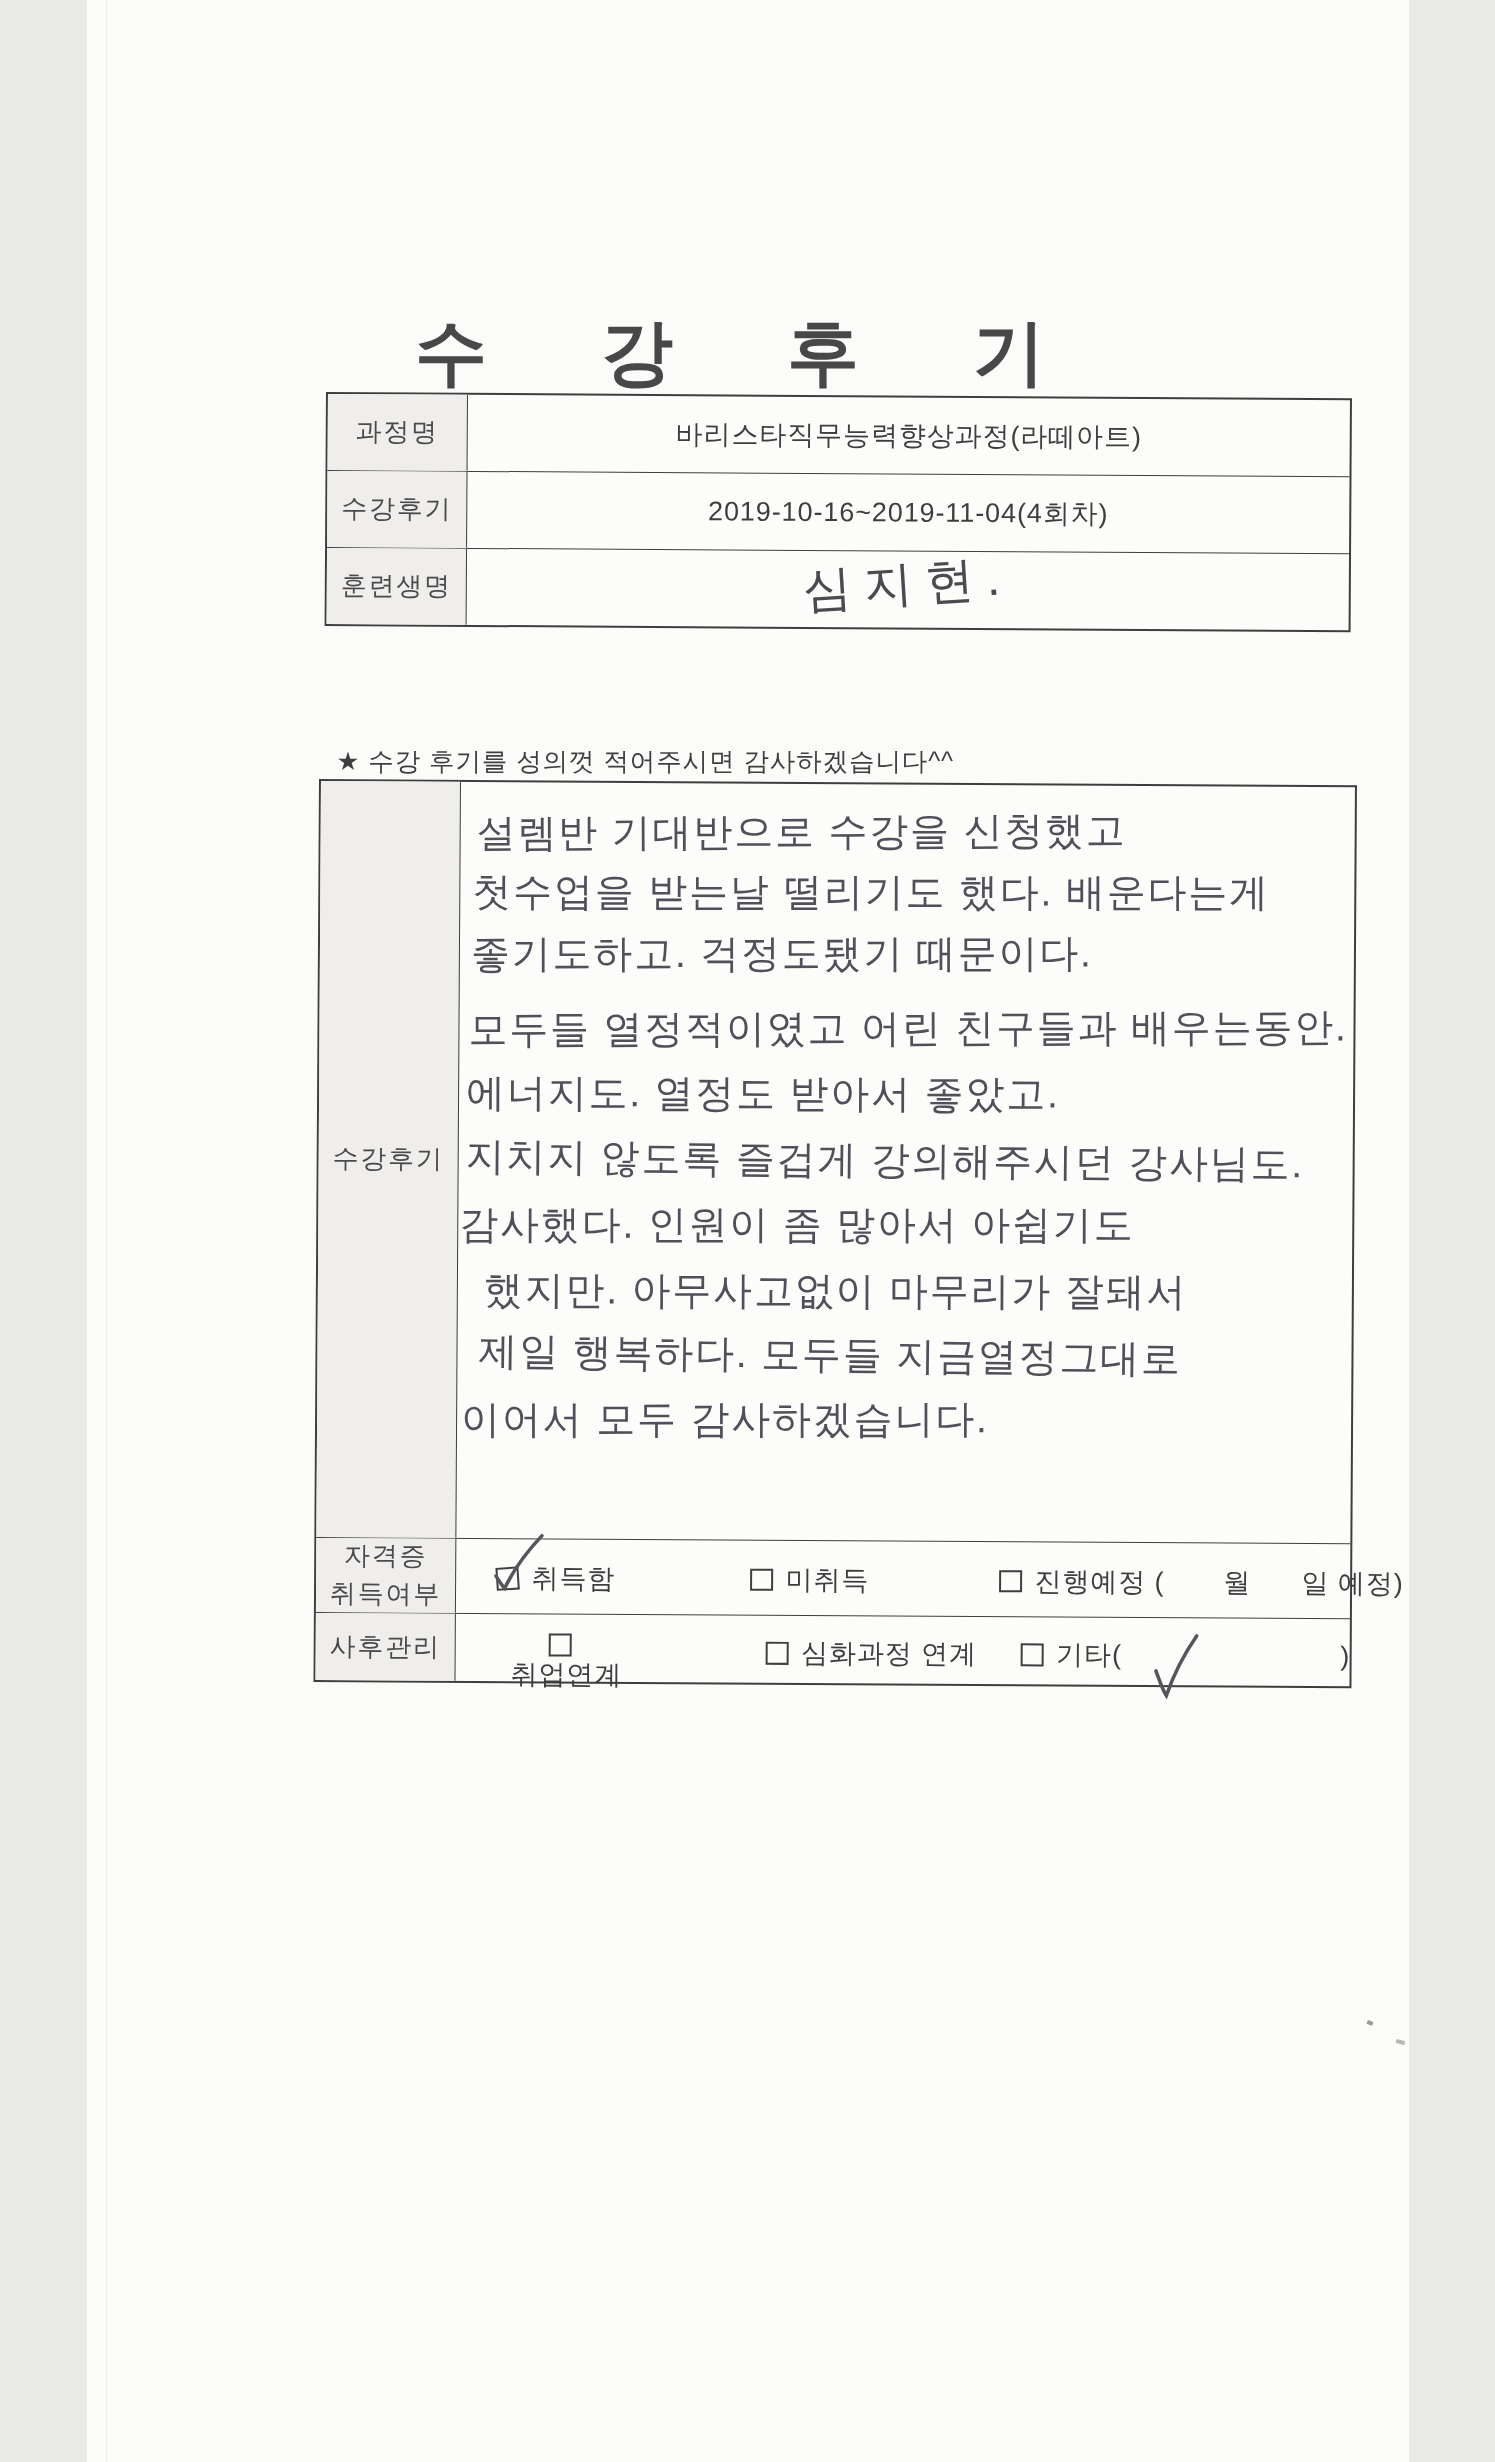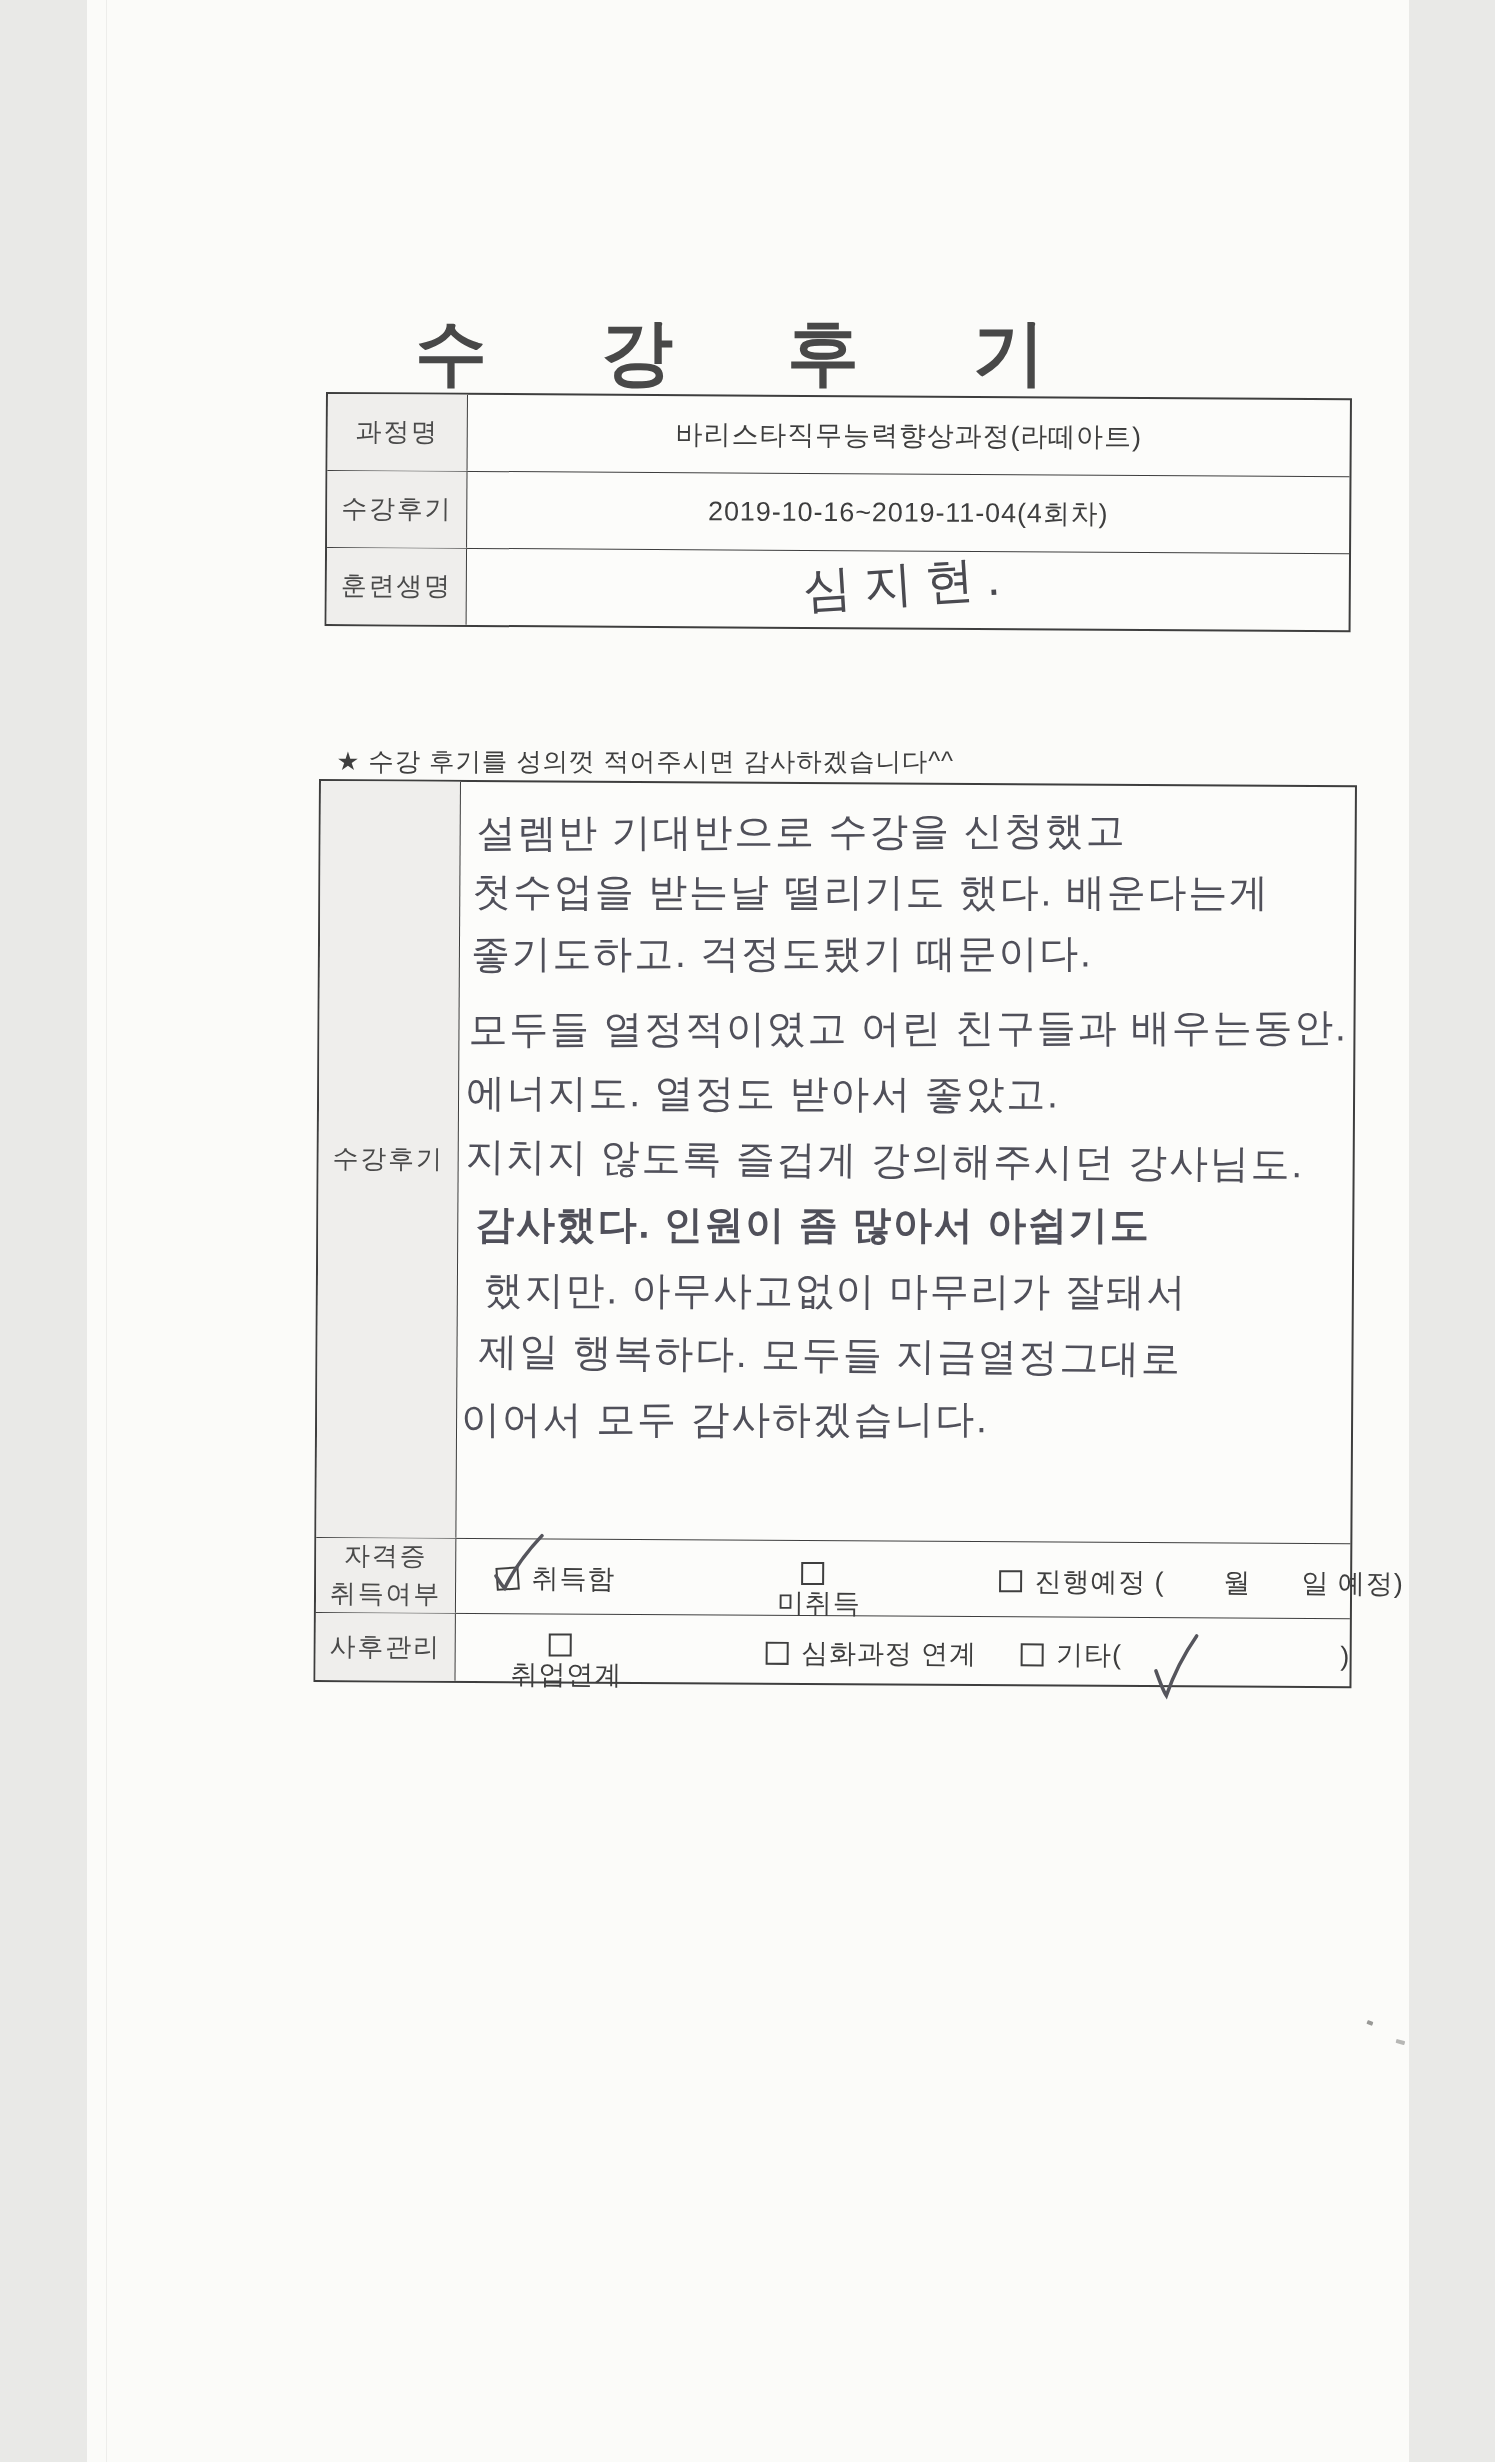--- a/index.html
+++ b/index.html
@@ -126,41 +126,41 @@
 
     <div class="trow row-review">
       <div class="lblcell">수강후기</div>
       <div class="valcell review-content">
         <span class="hand-line" style="left:16px;top:21px;transform:rotate(-0.6deg);">설렘반 기대반으로 수강을 신청했고</span>
         <span class="hand-line" style="left:10.6px;top:143px;transform:rotate(-0.4deg);">좋기도하고. 걱정도됐기 때문이다.</span>
         <span class="hand-line" style="left:12.3px;top:81px;transform:rotate(-0.3deg);">첫수업을 받는날 떨리기도 했다.  배운다는게</span>
         <span class="hand-line" style="left:8.8px;top:217px;transform:rotate(-0.5deg);">모두들 열정적이였고 어린 친구들과 배우는동안.</span>
         <span class="hand-line" style="left:7px;top:283px;transform:rotate(-0.2deg);">에너지도. 열정도 받아서 좋았고.</span>
         <span class="hand-line" style="left:7px;top:349px;transform:rotate(0.2deg);">지치지 않도록 즐겁게 강의해주시던 강사님도.</span>
-        <span class="hand-line" style="left:17px;top:414px;transform:rotate(-0.3deg);font-weight:bold;">감사했다.  인원이 좀 많아서 아쉽기도</span>
+        <span class="hand-line" style="left:1px;top:414px;transform:rotate(-0.3deg);">감사했다.  인원이 좀 많아서 아쉽기도</span>
         <span class="hand-line" style="left:26px;top:480px;transform:rotate(-0.2deg);">했지만.  아무사고없이 마무리가 잘돼서</span>
         <span class="hand-line" style="left:21px;top:544px;transform:rotate(0.3deg);">제일 행복하다.  모두들 지금열정그대로</span>
         <span class="hand-line" style="left:3.5px;top:609px;transform:rotate(-0.4deg);">이어서  모두 감사하겠습니다.</span>
       </div>
     </div>
 
     <div class="trow row-cert">
       <div class="lblcell">
         <span>자격증</span>
         <span>취득여부</span>
       </div>
       <div class="valcell optcell">
         <div class="opt" style="left:40px;top:21px;">
           <span class="cbox" style="transform:rotate(-4deg);"></span>
           <span>취득함</span>
           <svg class="checkmark-svg" style="left:-8.8px;top:-30px;" width="74" height="74" viewBox="0 0 84 84">
             <path d="M10 52 Q16 62 20 66 Q34 36 62 6" fill="none" stroke="#55555c" stroke-width="4" stroke-linecap="round"></path>
           </svg>
         </div>
-        <div class="opt" style="left:321px;top:21px;flex-direction:column;">
+        <div class="opt" style="left:294px;top:21px;">
           <span class="cbox"></span>
           <span>미취득</span>
         </div>
         <div class="opt" style="left:543px;top:21px;">
           <span class="cbox"></span>
           <span>진행예정 (       월      일 예정)</span>
         </div>
       </div>
     </div>
 

